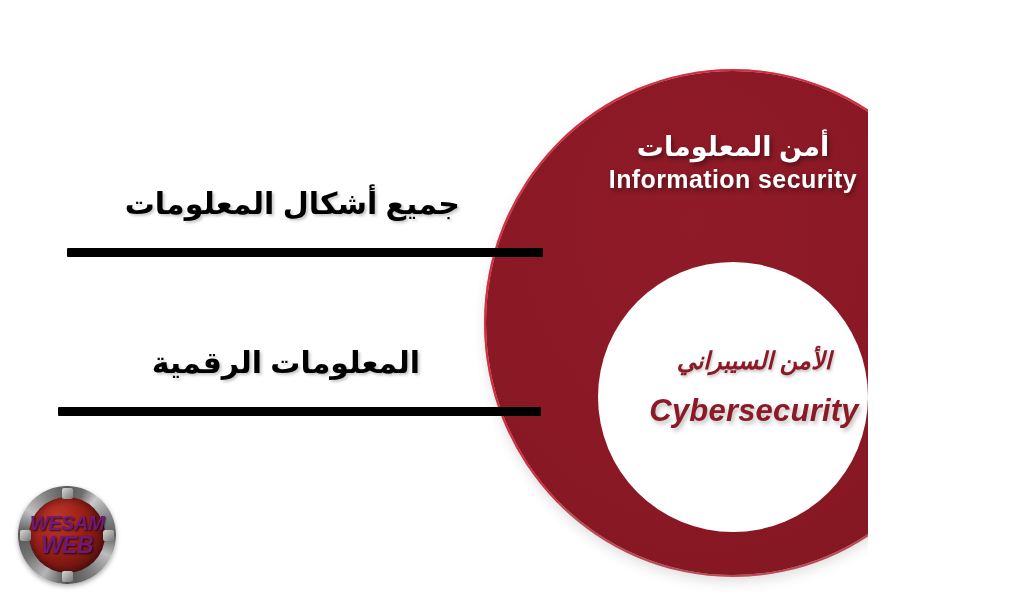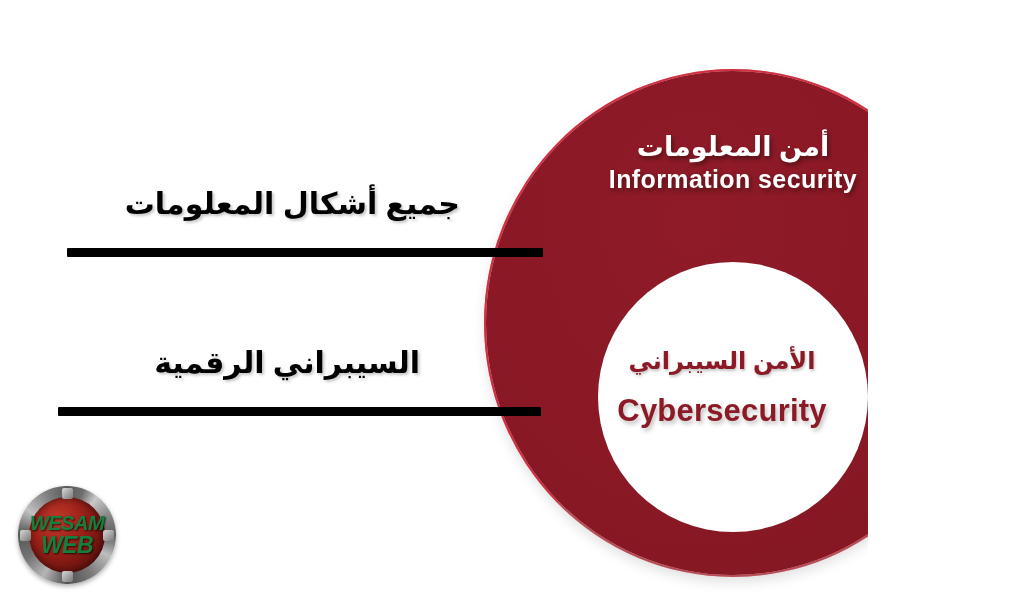--- a/index.html
+++ b/index.html
@@ -90,25 +90,26 @@
     font-size: 25px;
     font-weight: bold;
     line-height: 1.2;
     margin-top: 0;
     text-shadow: 2px 3px 5px rgba(0, 0, 0, 0.40);
     letter-spacing: 0.4px;
   }
 
   .inner-text-block {
     position: absolute;
-    left: 576px;
+    left: 608px;
     top: 347px;
     width: 292px;
     text-align: center;
     pointer-events: none;
+    font-style: italic;
   }
   .inner-ar {
     color: #8c1a26;
     font-size: 24px;
     font-weight: bold;
     line-height: 1.2;
     direction: rtl;
     text-shadow: 1px 2px 3px rgba(120, 120, 120, 0.45);
   }
   .inner-en {
@@ -198,21 +199,21 @@
   .logo-notch.s  { left: 43.5px; top: 85px; }
   .logo-notch.w  { left: 2px;    top: 43.5px; }
   .logo-notch.e  { left: 85px;   top: 43.5px; }
   .logo-text {
     position: absolute;
     inset: 0;
     display: flex;
     flex-direction: column;
     align-items: center;
     justify-content: center;
-    color: #15803d;
+    color: #701a75;
     font-weight: bold;
     font-style: italic;
     line-height: 0.96;
     text-shadow: 1px 1px 2px rgba(0, 0, 0, 0.75);
     pointer-events: none;
   }
   .logo-text .l1 { font-size: 20px; letter-spacing: -0.5px; }
   .logo-text .l2 { font-size: 23px; letter-spacing: -0.5px; margin-top: 1px; text-align: center; }
 </style>
 </head>
@@ -233,21 +234,21 @@
     <div class="inner-ar">الأمن السيبراني</div>
     <div class="inner-en">Cybersecurity</div>
   </div>
 
   <div class="callout" id="callout-top">
     <div class="callout-label">جميع أشكال المعلومات</div>
     <div class="callout-rule"></div>
   </div>
 
   <div class="callout" id="callout-bottom">
-    <div class="callout-label">السيبراني الرقمية</div>
+    <div class="callout-label">المعلومات الرقمية</div>
     <div class="callout-rule"></div>
   </div>
 
   <div class="logo">
     <div class="logo-ring"></div>
     <div class="logo-disc"></div>
     <div class="logo-notch n"></div>
     <div class="logo-notch s"></div>
     <div class="logo-notch w"></div>
     <div class="logo-notch e"></div>

